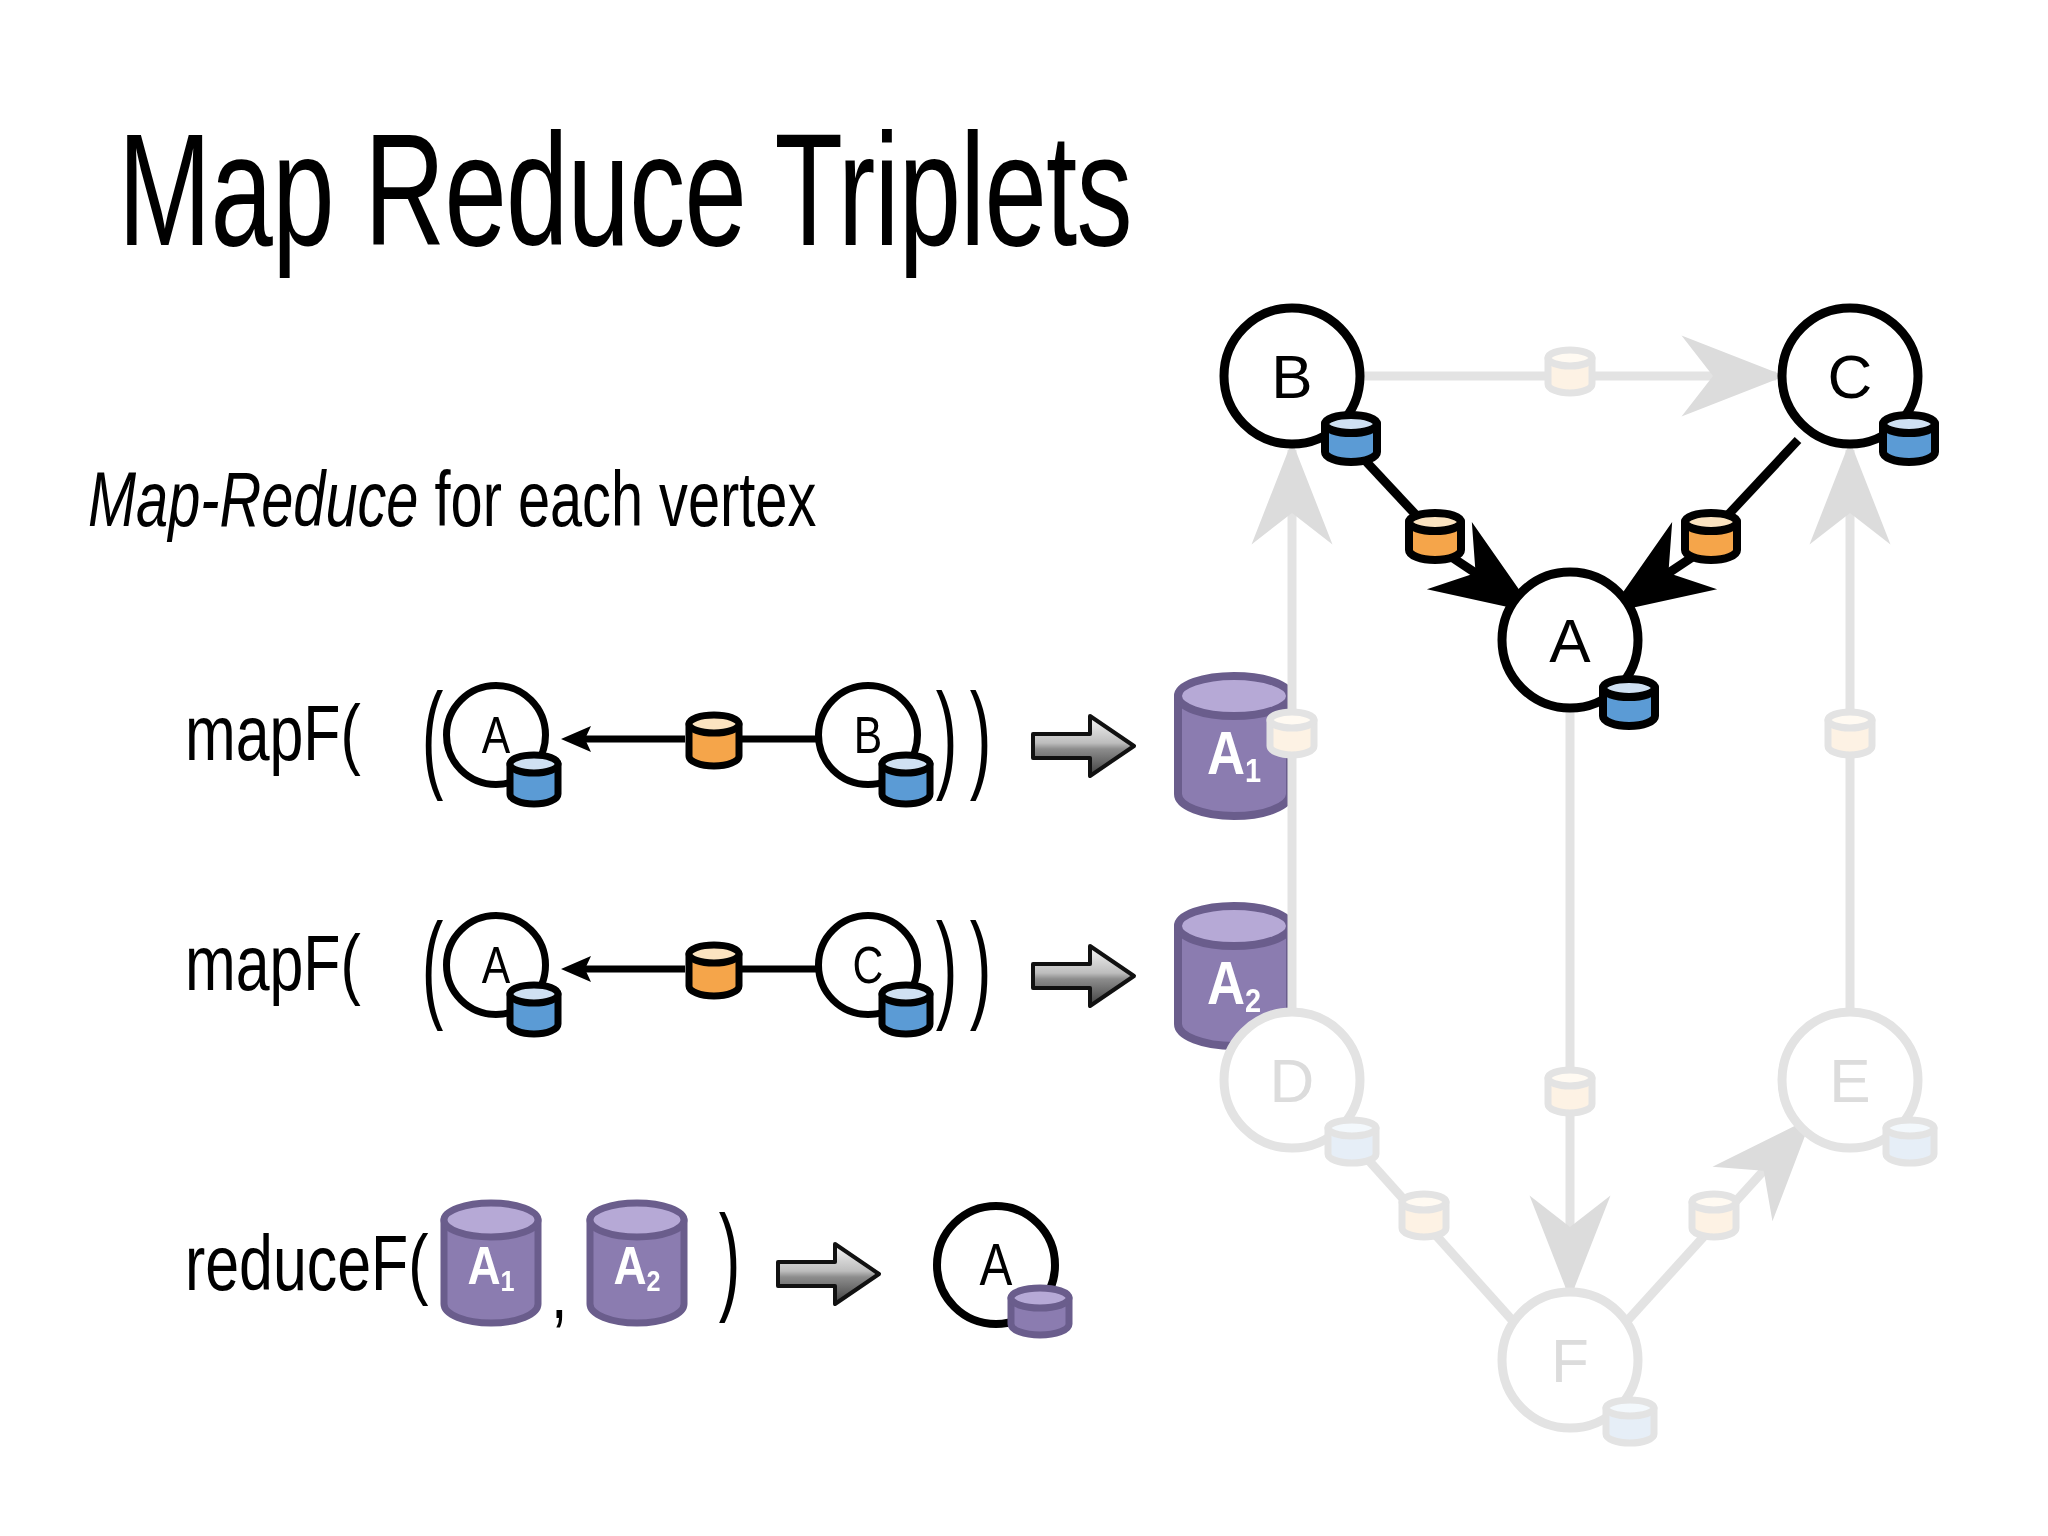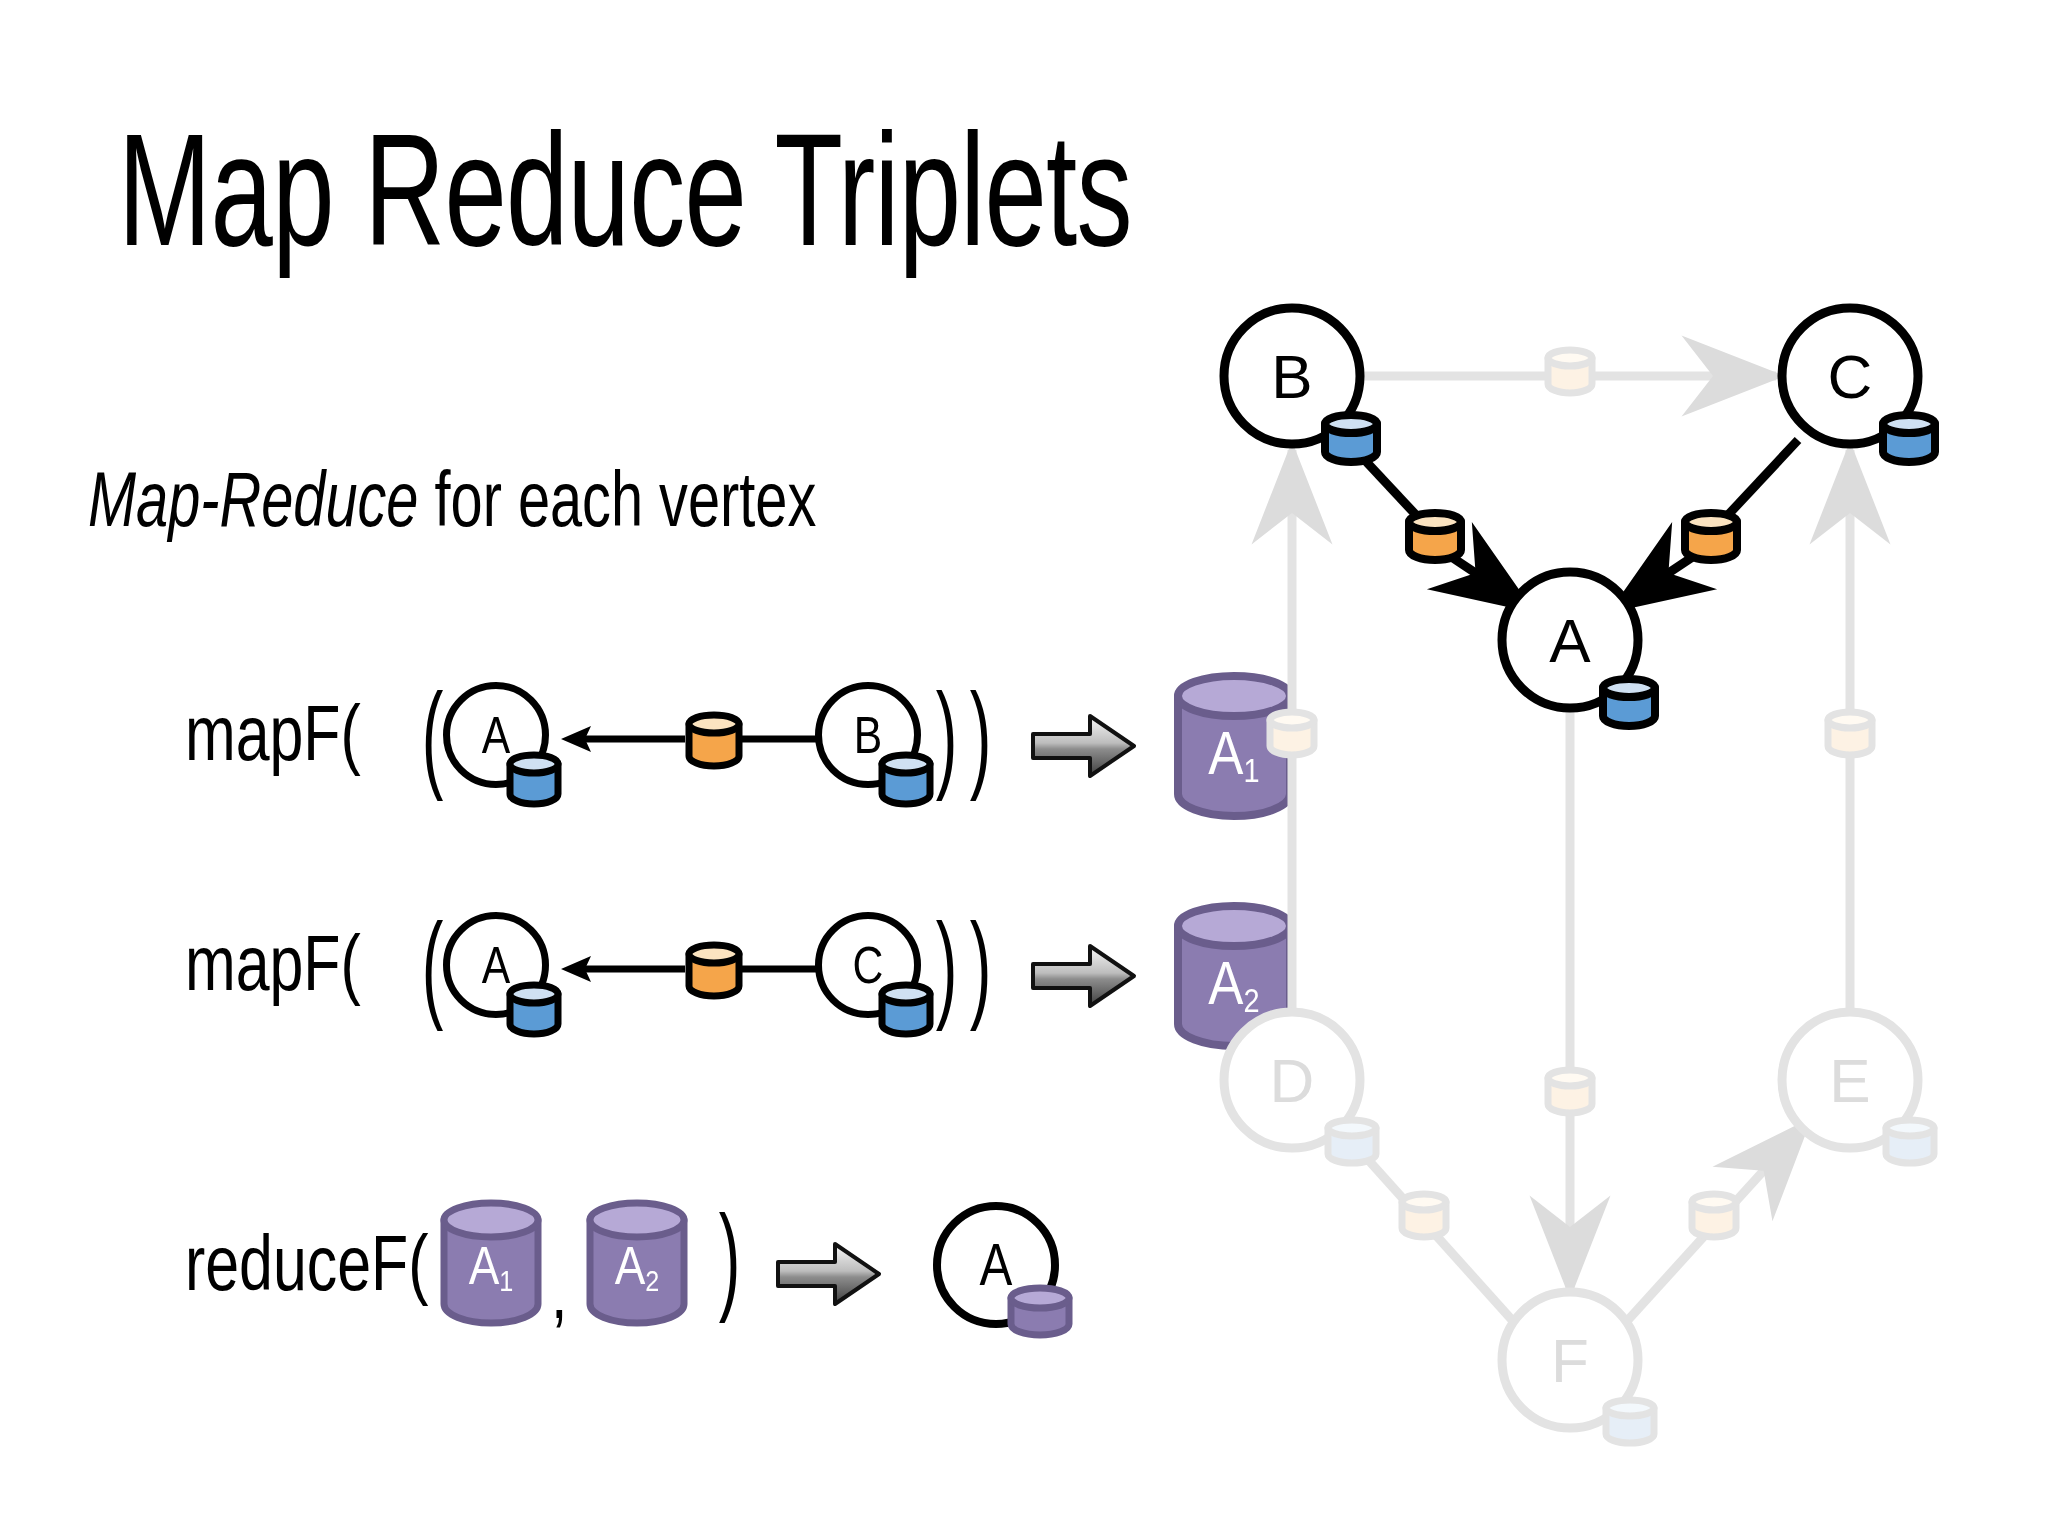--- a/index.html
+++ b/index.html
@@ -46,21 +46,21 @@
     position:absolute;inset:0;display:flex;align-items:center;
     justify-content:center;font-size:52px;color:#000;line-height:1;
     transform:scaleX(0.82);
   }
 
   
   .cyl{position:absolute;}
   .cyl svg{display:block;overflow:visible;}
 
   
-  .bigcyl{position:absolute;}
+  .bigcyl{position:absolute;font-weight:bold;}
   .bigcyl .dlbl{
     position:absolute;left:0;right:0;top:34%;
     text-align:center;color:#fff;font-size:62px;line-height:1;
     transform:scaleX(0.85);pointer-events:none;
   }
   .bigcyl .dlbl sub{font-size:0.55em;vertical-align:-0.22em;}
 
   
   .blockarrow{position:absolute;}
 

